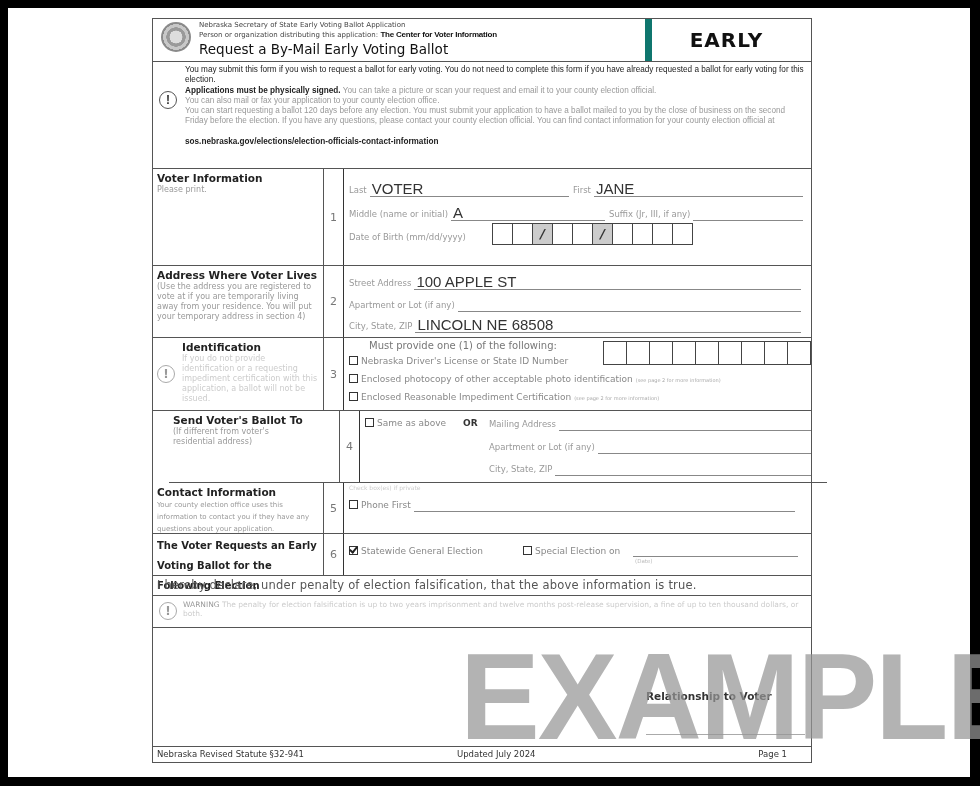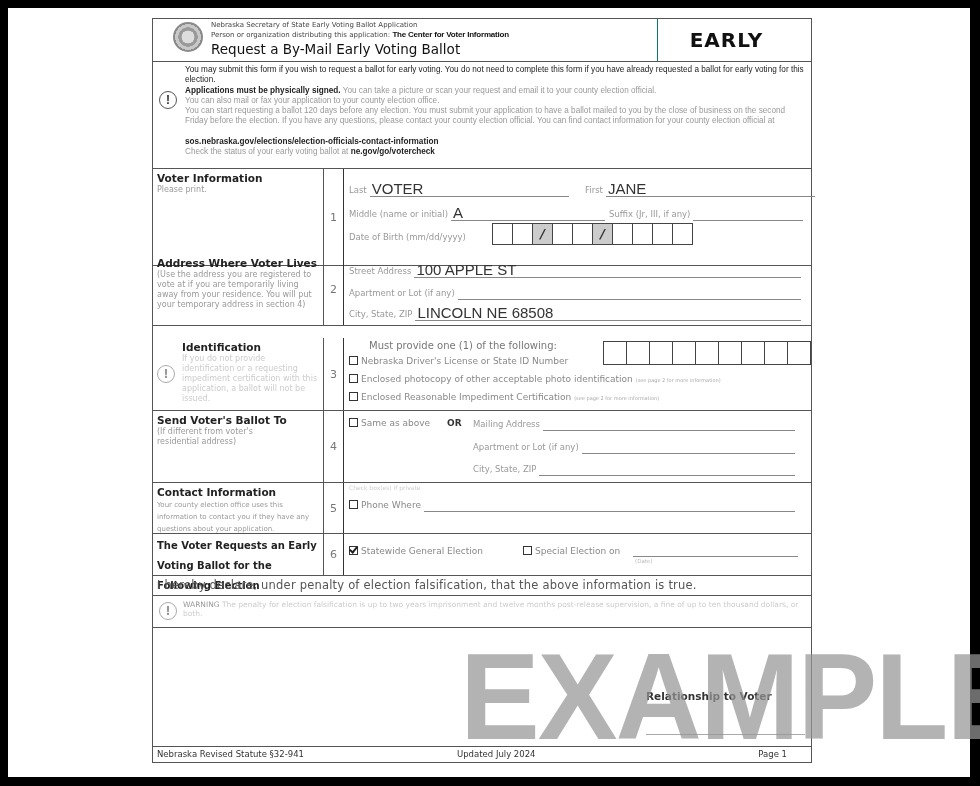--- a/index.html
+++ b/index.html
@@ -9,21 +9,21 @@
   }
   .sheet {
     position:absolute; left:8px; top:8px; width:962px; height:769px; background:#fff;
   }
   .form {
     position:absolute; left:144px; top:10px; width:660px; height:745px;
     border:1px solid #555; box-sizing:border-box; background:#fff;
   }
   .row { position:absolute; left:0; width:658px; border-bottom:1px solid #555; box-sizing:border-box; }
   .hdr { top:0; height:43px; }
-  .hdr .left { position:absolute; left:16px; top:0; width:488px; height:42px; border-right:1px solid #0f766e; }
+  .hdr .left { position:absolute; left:4px; top:0; width:488px; height:42px; border-right:7px solid #0f766e; }
   .seal { position:absolute; left:4px; top:3px; width:30px; height:30px; border-radius:50%;
     background:radial-gradient(circle at 50% 50%, #ddd 0 30%, #9a9a9a 31% 45%, #c8c8c8 46% 60%, #8a8a8a 61% 100%); }
   .hdr .l1 { position:absolute; left:42px; top:2px; font-size:7px; color:#444; white-space:nowrap; }
   .hdr .l2 { position:absolute; left:42px; top:11px; font-size:7px; color:#444; white-space:nowrap; }
   .hdr .l2 b { font-family:"Liberation Sans", sans-serif; font-weight:bold; color:#111; font-size:8px; letter-spacing:-0.2px; }
   .hdr .title { position:absolute; left:42px; top:22px; font-size:13.5px; color:#111; white-space:nowrap; }
   .hdr .early { position:absolute; left:489px; top:0; width:169px; height:42px; display:flex; align-items:center; justify-content:center;
     font-size:20px; font-weight:bold; letter-spacing:1px; color:#111; }
 
   .intro { top:43px; height:107px; font-family:"Liberation Sans", sans-serif; }
@@ -107,35 +107,34 @@
     <div class="early">EARLY</div>
   </div>
 
   <div class="row intro">
     <div class="alert" style="left:6px;top:29px;">!</div>
     <p class="p1">You may submit this form if you wish to request a ballot for early voting. You do not need to complete this form if you have already requested a ballot for early voting for this election.</p>
     <p class="p2"><b>Applications must be physically signed.</b><span> You can take a picture or scan your request and email it to your county election official.</span></p>
     <p class="p3">You can also mail or fax your application to your county election office.</p>
     <p class="p4">You can start requesting a ballot 120 days before any election. You must submit your application to have a ballot mailed to you by the close of business on the second Friday before the election. If you have any questions, please contact your county election official. You can find contact information for your county election official at</p>
     <p class="p5">sos.nebraska.gov/elections/election-officials-contact-information</p>
-    <p class="p6"><span>Check the status of your early voting ballot at </span><b>ne.gov/go/votercheck</b></p>
   </div>
 
   <div class="row sec" style="top:150px;height:97px;">
     <div class="lbl">
       <div class="h">Voter Information</div>
       <div class="s">Please print.</div>
     </div>
     <div class="num">1</div>
     <div class="content">
       <div class="field" style="left:4px;top:12px;width:220px;">
         <span class="fl">Last</span>
         <span class="fv">VOTER</span>
       </div>
-      <div class="field" style="left:228px;top:12px;width:230px;margin-left:12px;">
+      <div class="field" style="left:228px;top:12px;width:230px;">
         <span class="fl">First</span>
         <span class="fv">JANE</span>
       </div>
       <div class="field" style="left:4px;top:36px;width:256px;">
         <span class="fl">Middle (name or initial)</span>
         <span class="fv">A</span>
       </div>
       <div class="field" style="left:264px;top:36px;width:194px;">
         <span class="fl">Suffix (Jr, III, if any)</span>
         <span class="fv empty"></span>
@@ -149,21 +148,21 @@
         <div></div>
         <div class="sep">/</div>
         <div></div>
         <div></div>
         <div></div>
         <div></div>
       </div>
     </div>
   </div>
 
-  <div class="row sec" style="top:235px;height:72px;">
+  <div class="row sec" style="top:247px;height:72px;">
     <div class="lbl">
       <div class="h">Address Where Voter Lives</div>
       <div class="s">(Use the address you are registered to vote at if you are temporarily living away from your residence. You will put your temporary address in section 4)</div>
     </div>
     <div class="num">2</div>
     <div class="content">
       <div class="field" style="left:4px;top:8px;width:452px;">
         <span class="fl">Street Address</span>
         <span class="fv">100 APPLE ST</span>
       </div>
@@ -203,21 +202,21 @@
       </div>
       <div class="opt" style="left:4px;top:36px;">
         <span class="cb"></span><span>Enclosed photocopy of other acceptable photo identification</span> <small>(see page 2 for more information)</small>
       </div>
       <div class="opt" style="left:4px;top:54px;">
         <span class="cb"></span><span>Enclosed Reasonable Impediment Certification</span> <small>(see page 2 for more information)</small>
       </div>
     </div>
   </div>
 
-  <div class="row sec" style="top:392px;height:72px;">
+  <div class="row sec" style="top:392px;height:72px;margin-left:16px;">
     <div class="lbl">
       <div class="h">Send Voter's Ballot To</div>
       <div class="s" style="width:120px;">(If different from voter's residential address)</div>
     </div>
     <div class="num">4</div>
     <div class="content">
       <div class="opt" style="left:4px;top:7px;">
         <span class="cb"></span><span>Same as above</span>
       </div>
       <div class="opt" style="left:102px;top:7px;font-weight:bold;color:#333;">OR</div>
@@ -238,21 +237,21 @@
 
   <div class="row sec" style="top:464px;height:51px;">
     <div class="lbl">
       <div class="h">Contact Information</div>
       <div class="s" style="font-size:7px;line-height:12px;">Your county election office uses this information to contact you if they have any questions about your application.</div>
     </div>
     <div class="num">5</div>
     <div class="content">
       <div class="opt" style="left:4px;top:1px;font-size:6px;color:#ccc;">Check box(es) if private</div>
       <div class="field" style="left:4px;top:13px;width:446px;">
-        <span class="fl" style="color:#888;font-size:9px;"><span class="cb"></span><span>Phone Where</span></span>
+        <span class="fl" style="color:#888;font-size:9px;"><span class="cb"></span><span>Phone First</span></span>
             <span class="fv empty"></span>
       </div>
     </div>
   </div>
 
   <div class="row sec" style="top:515px;height:42px;">
     <div class="lbl">
       <div class="h" style="white-space:normal;width:160px;line-height:20px;font-size:10px;top:2px;">The Voter Requests an Early Voting Ballot for the Following Election</div>
     </div>
     <div class="num">6</div>

